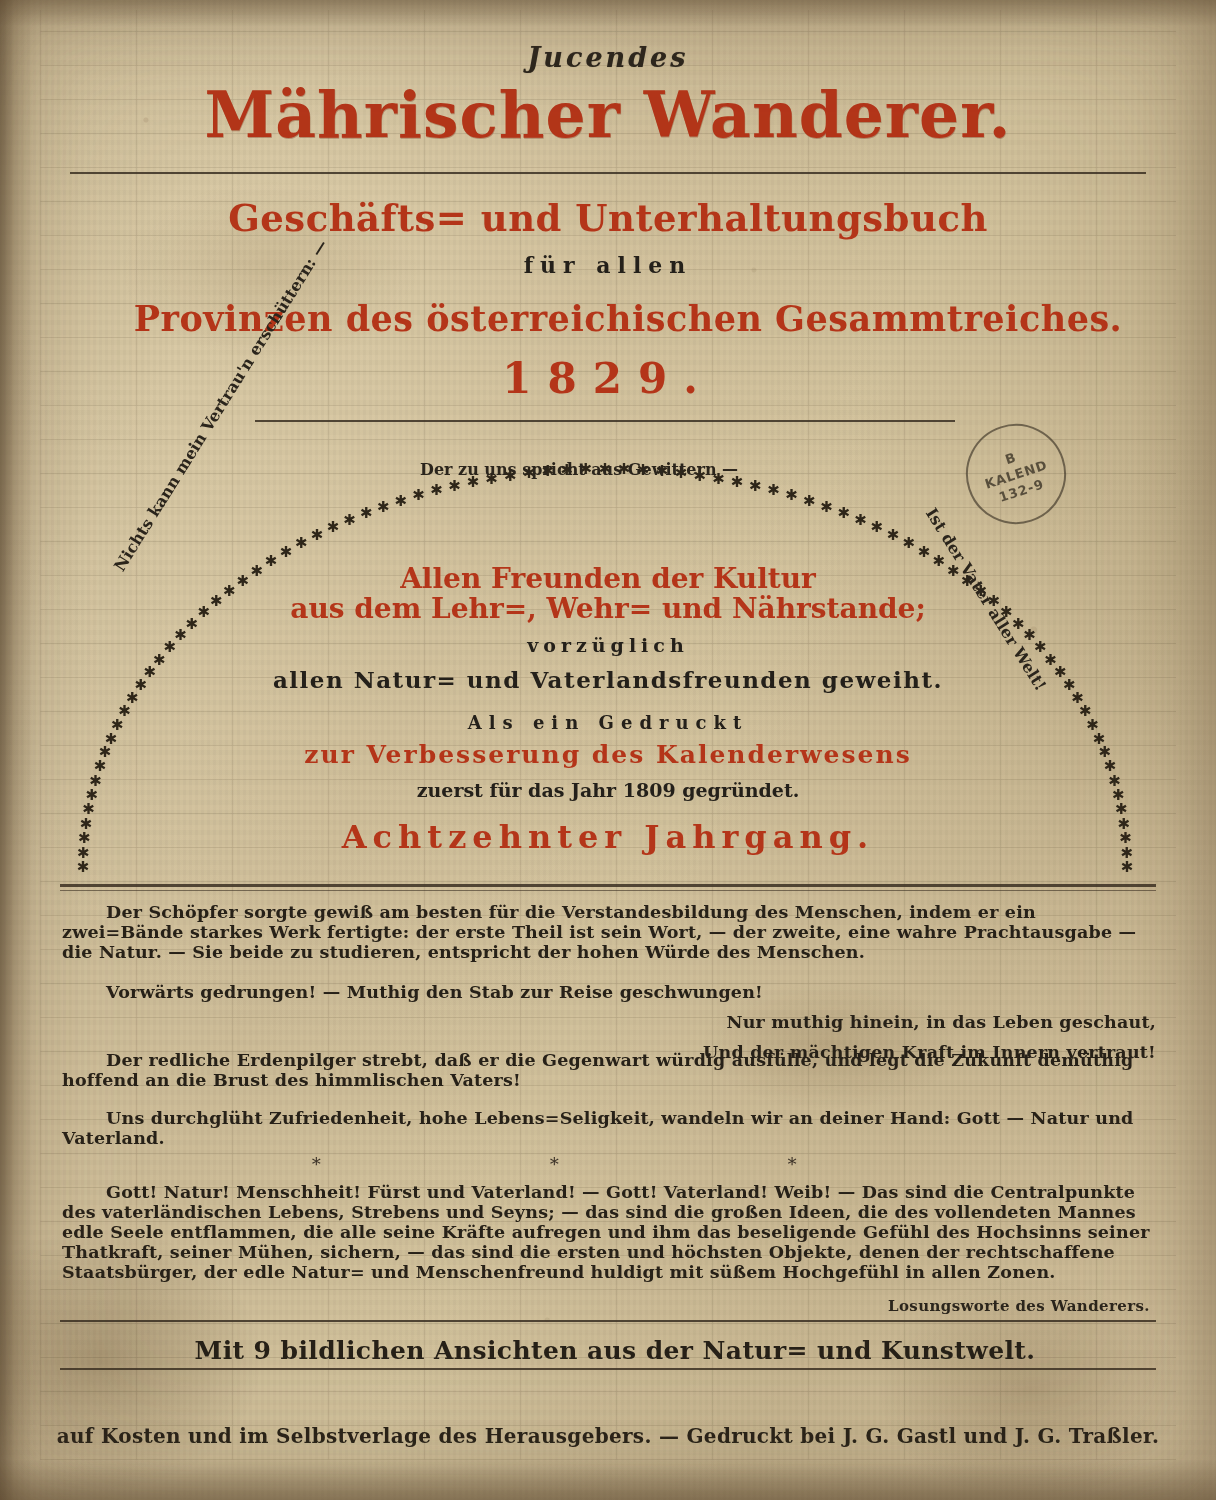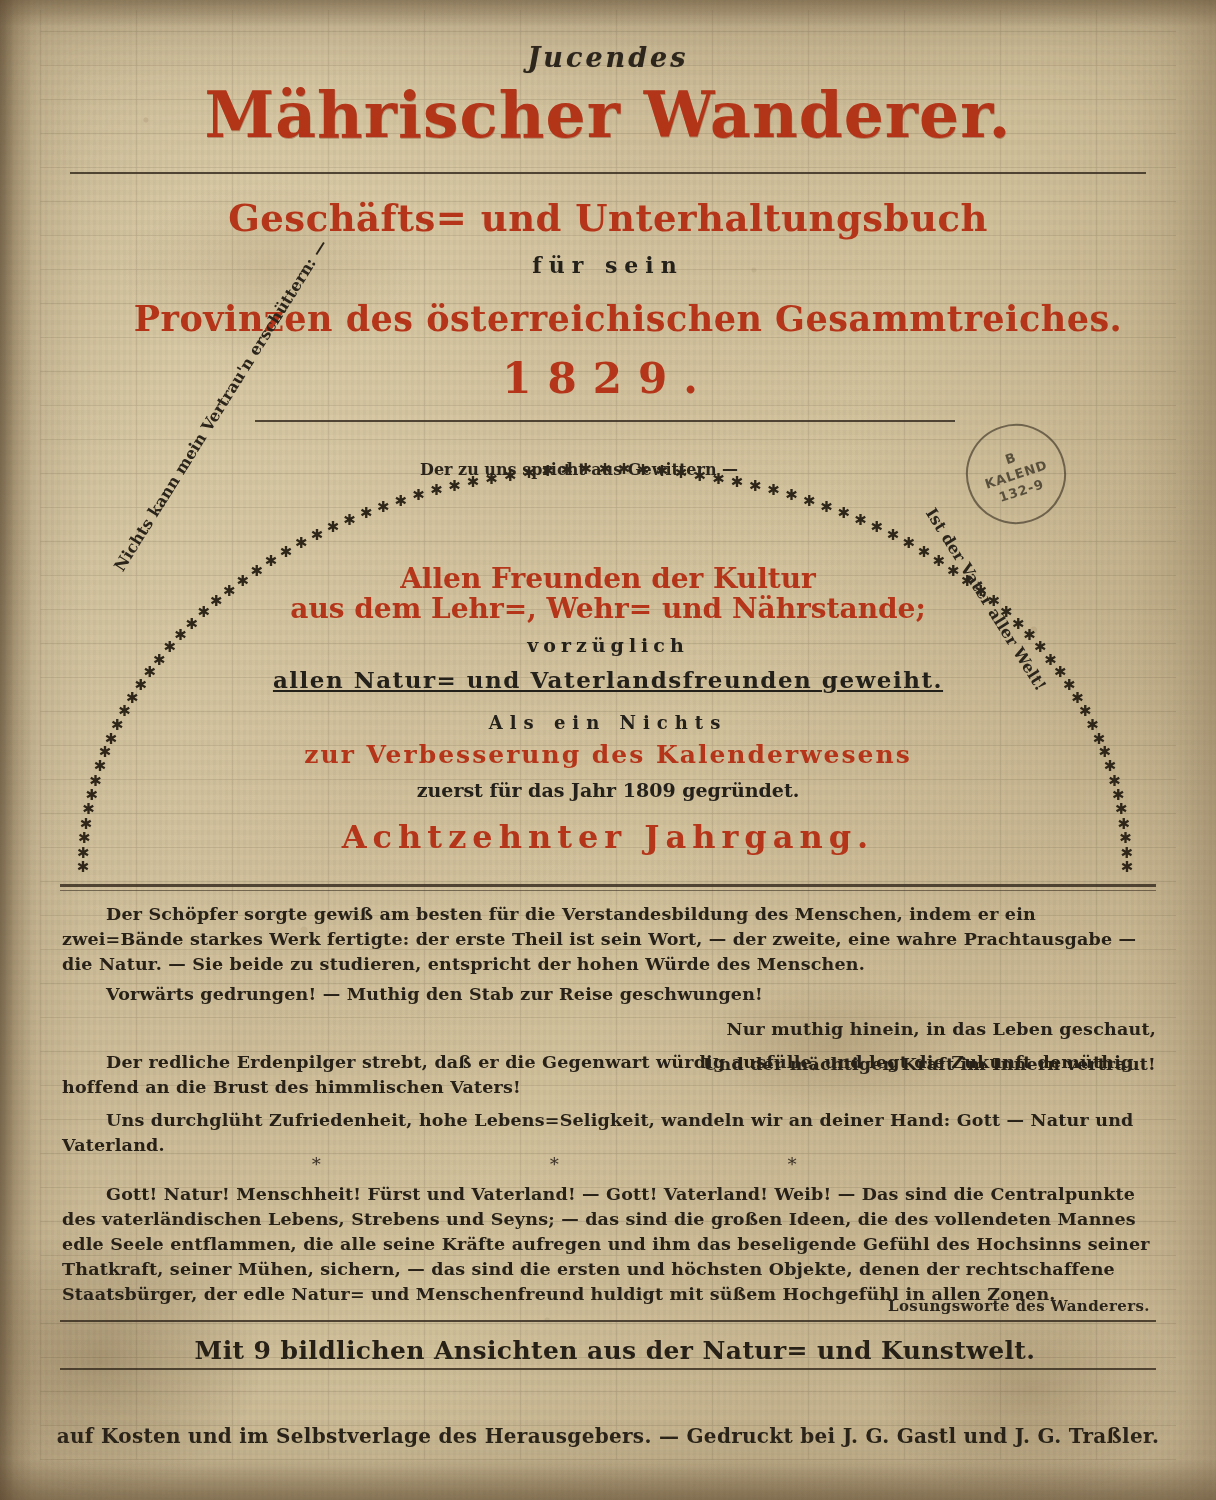--- a/index.html
+++ b/index.html
@@ -158,37 +158,37 @@
     font-size: 17px;
     font-weight: bold;
     color: #2b251c;
     white-space: nowrap;
   }
 
   
   #c1 { top: 562px; font-size: 28px; color: #b43519; font-weight: bold; }
   #c2 { top: 592px; font-size: 28px; color: #b43519; font-weight: bold; }
   #c3 { top: 634px; font-size: 19px; color: #24201a; letter-spacing: 5px; font-weight: bold; }
-  #c4 { top: 666px; font-size: 23px; color: #24201a; letter-spacing: 1.5px; font-weight: bold; text-decoration: underline; }
+  #c4 { top: 666px; font-size: 23px; color: #24201a; letter-spacing: 1.5px; font-weight: bold; }
   #c5 { top: 712px; font-size: 18px; color: #24201a; letter-spacing: 7px; font-weight: bold; }
   #c6 { top: 740px; font-size: 25px; color: #b43519; letter-spacing: 2px; font-weight: bold; }
   #c7 { top: 779px; font-size: 19px; color: #24201a; font-weight: bold; }
   #c8 { top: 818px; font-size: 32px; color: #b43519; letter-spacing: 6px; font-weight: bold; }
 
   #rule3 { top: 884px; left: 60px; width: 1096px; height: 3px; }
   #rule3b { top: 890px; left: 60px; width: 1096px; height: 1px; opacity: 0.6; }
 
   
   .body {
     position: absolute;
     left: 62px;
     width: 1094px;
     text-align: left;
     font-size: 17.5px;
-    line-height: 25px;
+    line-height: 20px;
     color: #272118;
     font-weight: bold;
     letter-spacing: 0.2px;
   }
   .body p { margin: 0 0 10px 0; }
   .indent { text-indent: 44px; }
   .verse { text-align: right; }
 
   #dots-sep {
     position: absolute;
@@ -256,21 +256,21 @@
   <div class="stain" style="left:-60px; top:1230px; width:320px; height:260px; background: radial-gradient(ellipse, rgba(100,78,46,0.28), rgba(0,0,0,0) 72%);"></div>
 
   <div class="content">
 
     <div class="line-abs frak" id="t-jucendes">Jucendes</div>
     <div class="line-abs frak" id="t-main">Mährischer Wanderer.</div>
 
     <div class="rule" id="rule1"></div>
 
     <div class="line-abs frak" id="t-sub1">Geschäfts= und Unterhaltungsbuch</div>
-    <div class="line-abs frak" id="t-sub2">für sein</div>
+    <div class="line-abs frak" id="t-sub2">für allen</div>
     <div class="line-abs frak" id="t-sub3">Provinzen des österreichischen Gesammtreiches.</div>
     <div class="line-abs frak" id="t-year">1829.</div>
 
     <div class="rule" id="rule2"></div>
 
     <svg id="arch" viewBox="0 0 1090 440">
       <defs>
         <path id="archpath" d="M 20 430 A 525 400 0 0 1 1070 430" fill="none"></path>
       </defs>
       <g fill="#2e2619">
@@ -368,21 +368,21 @@
     </svg>
 
     <div class="arch-txt" style="left:118px; top:560px; transform: rotate(-58deg); transform-origin: left center; font-size:16px;">Nichts kann mein Vertrau'n erschüttern: —</div>
     <div class="arch-txt" style="left:420px; top:460px; font-size:16px;">Der zu uns spricht aus Gewittern —</div>
     <div class="arch-txt" style="left:930px; top:500px; transform: rotate(58deg); transform-origin: left center; font-size:16px;">Ist der Vater aller Welt!</div>
 
     <div class="line-abs frak" id="c1">Allen Freunden der Kultur</div>
     <div class="line-abs frak" id="c2">aus dem Lehr=, Wehr= und Nährstande;</div>
     <div class="line-abs frak" id="c3">vorzüglich</div>
     <div class="line-abs frak" id="c4">allen Natur= und Vaterlandsfreunden geweiht.</div>
-    <div class="line-abs frak" id="c5">Als ein Nichts</div>
+    <div class="line-abs frak" id="c5">Als ein Gedruckt</div>
     <div class="line-abs frak" id="c6">zur Verbesserung des Kalenderwesens</div>
     <div class="line-abs frak" id="c7">zuerst für das Jahr 1809 gegründet.</div>
     <div class="line-abs frak" id="c8">Achtzehnter Jahrgang.</div>
 
     <div id="stamp">
       <div class="s-line">B</div>
       <div class="s-line">KALEND</div>
       <div class="s-line">132-9</div>
     </div>
 

